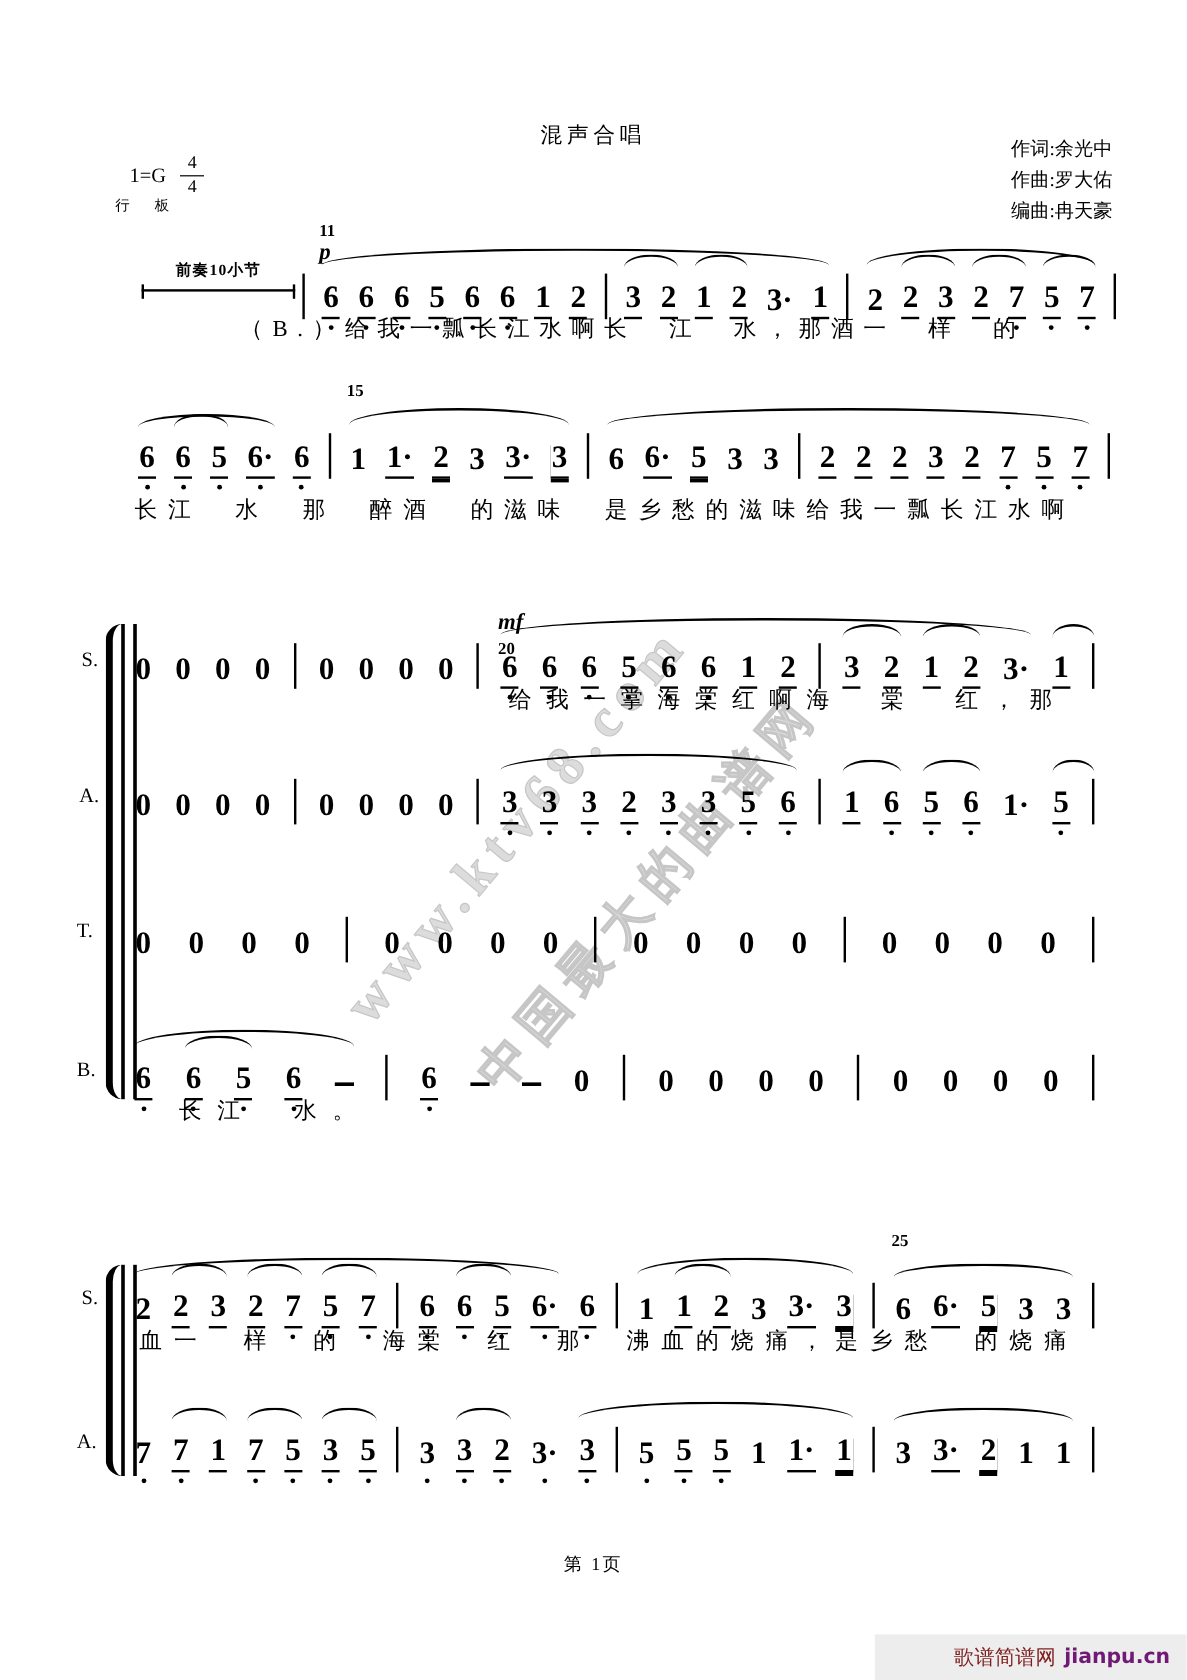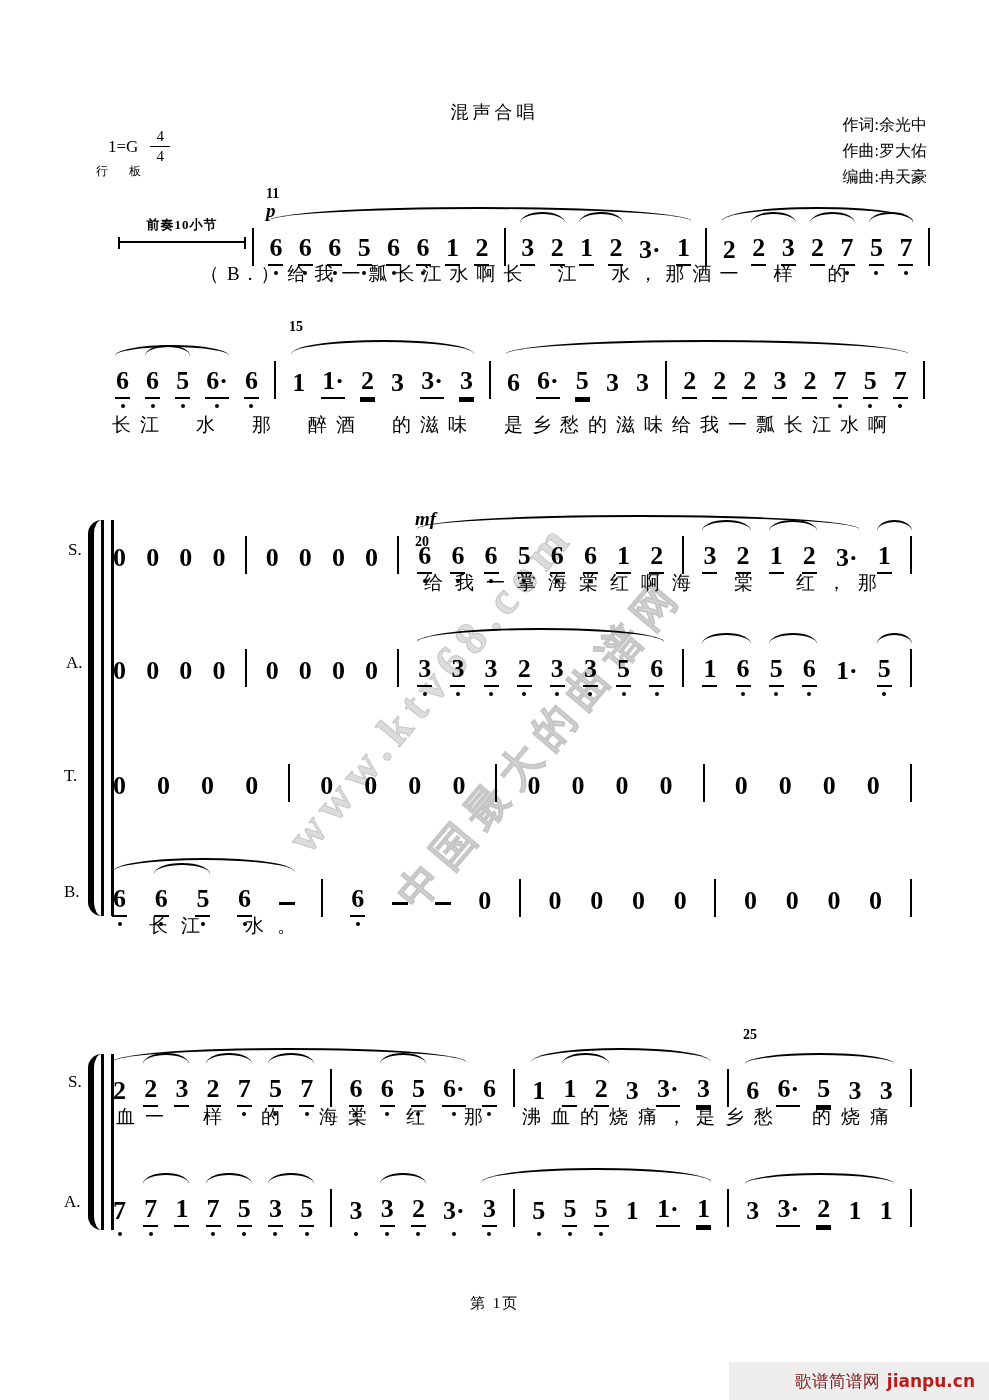--- a/index.html
+++ b/index.html
@@ -47,21 +47,21 @@
   .sysbars{position:absolute;width:7px;border-left:3px solid #000;border-right:3px solid #000;z-index:2;}
   
   .wm{position:absolute;z-index:1;text-align:center;font-weight:bold;color:#dcdcdc;
       -webkit-text-stroke:1px #c6c6c6;transform:rotate(-50deg);white-space:nowrap;}
   
   .footer{position:absolute;left:0;right:0;top:1294px;text-align:center;font-size:15px;letter-spacing:2px;z-index:2;}
   .brand{position:absolute;right:0;bottom:0;width:260px;height:38px;background:#ededed;
          display:flex;align-items:center;justify-content:flex-end;padding-right:14px;box-sizing:border-box;
          font-family:"DejaVu Sans","Liberation Sans",sans-serif;font-size:17px;z-index:3;}
   .brand-name{color:#7f1d1d;}
-  .brand-url{color:#b91c1c;margin-left:7px;font-weight:bold;}
+  .brand-url{color:#701a75;margin-left:7px;font-weight:bold;}
 </style>
 </head>
 <body>
 
 <div class="page">
 
   <div class="subtitle">混声合唱</div>
 
   <div class="keysig">
     <span>1=G</span>

